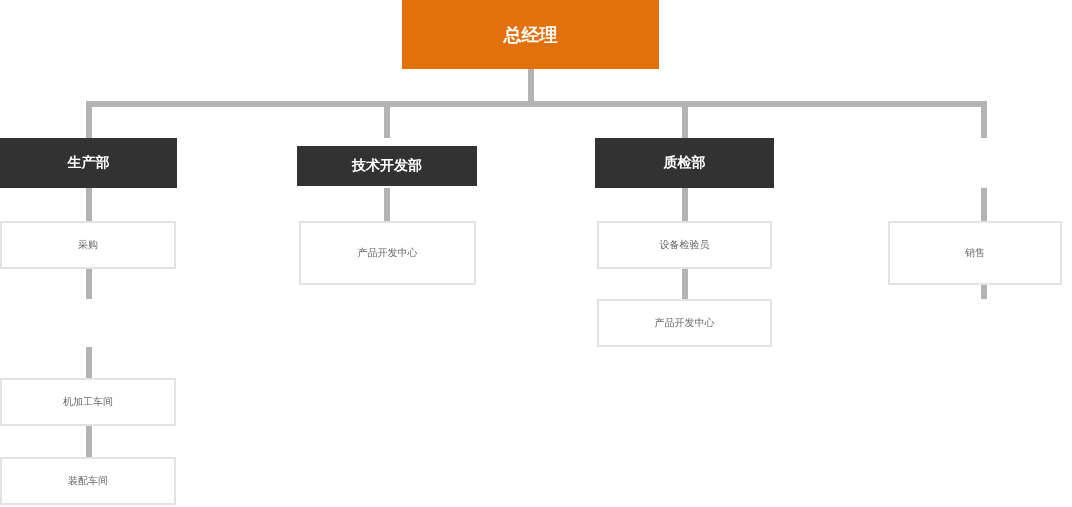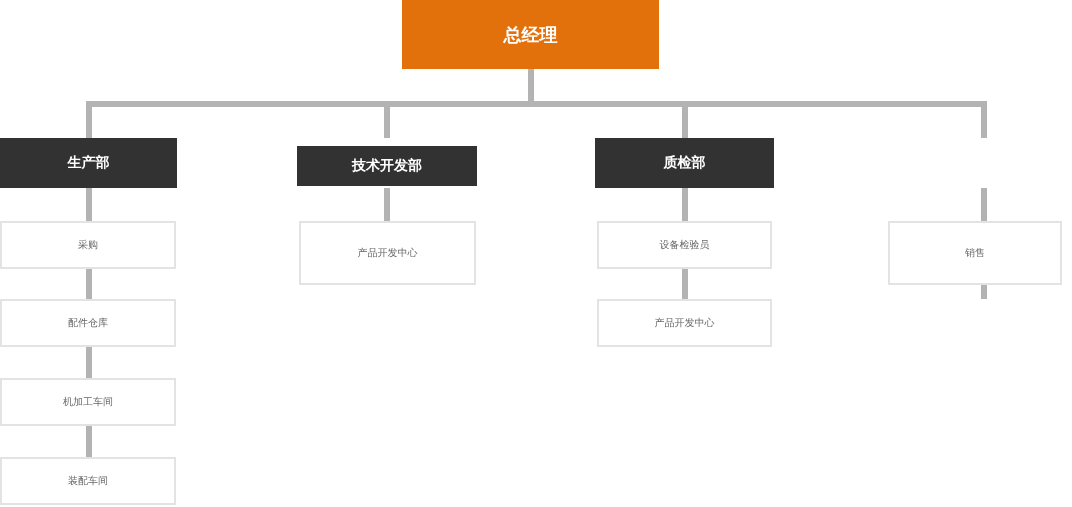--- a/index.html
+++ b/index.html
@@ -73,21 +73,20 @@
   <div class="line" style="left:981px;top:188px;width:6px;height:33px"></div>
   <div class="line" style="left:981px;top:269px;width:6px;height:30px"></div>
 
   <div class="node node-root" style="left:402px;top:0px;width:257px;height:69px">总经理</div>
 
   <div class="node node-dept" style="left:0px;top:138px;width:177px;height:50px">生产部</div>
   <div class="node node-dept" style="left:297px;top:146px;width:180px;height:40px">技术开发部</div>
   <div class="node node-dept" style="left:595px;top:138px;width:179px;height:50px">质检部</div>
 
   <div class="node node-leaf" style="left:0px;top:221px;width:176px;height:48px">采购</div>
-  <div class="node node-leaf" style="left:0px;top:299px;width:176px;height:48px">配件仓库</div>
   <div class="node node-leaf" style="left:0px;top:378px;width:176px;height:48px">机加工车间</div>
   <div class="node node-leaf" style="left:0px;top:457px;width:176px;height:48px">装配车间</div>
 
   <div class="node node-leaf" style="left:299px;top:221px;width:177px;height:64px">产品开发中心</div>
 
   <div class="node node-leaf" style="left:597px;top:221px;width:175px;height:48px">设备检验员</div>
   <div class="node node-leaf" style="left:597px;top:299px;width:175px;height:48px">产品开发中心</div>
 
   <div class="node node-leaf" style="left:888px;top:221px;width:174px;height:64px">销售</div>
 

